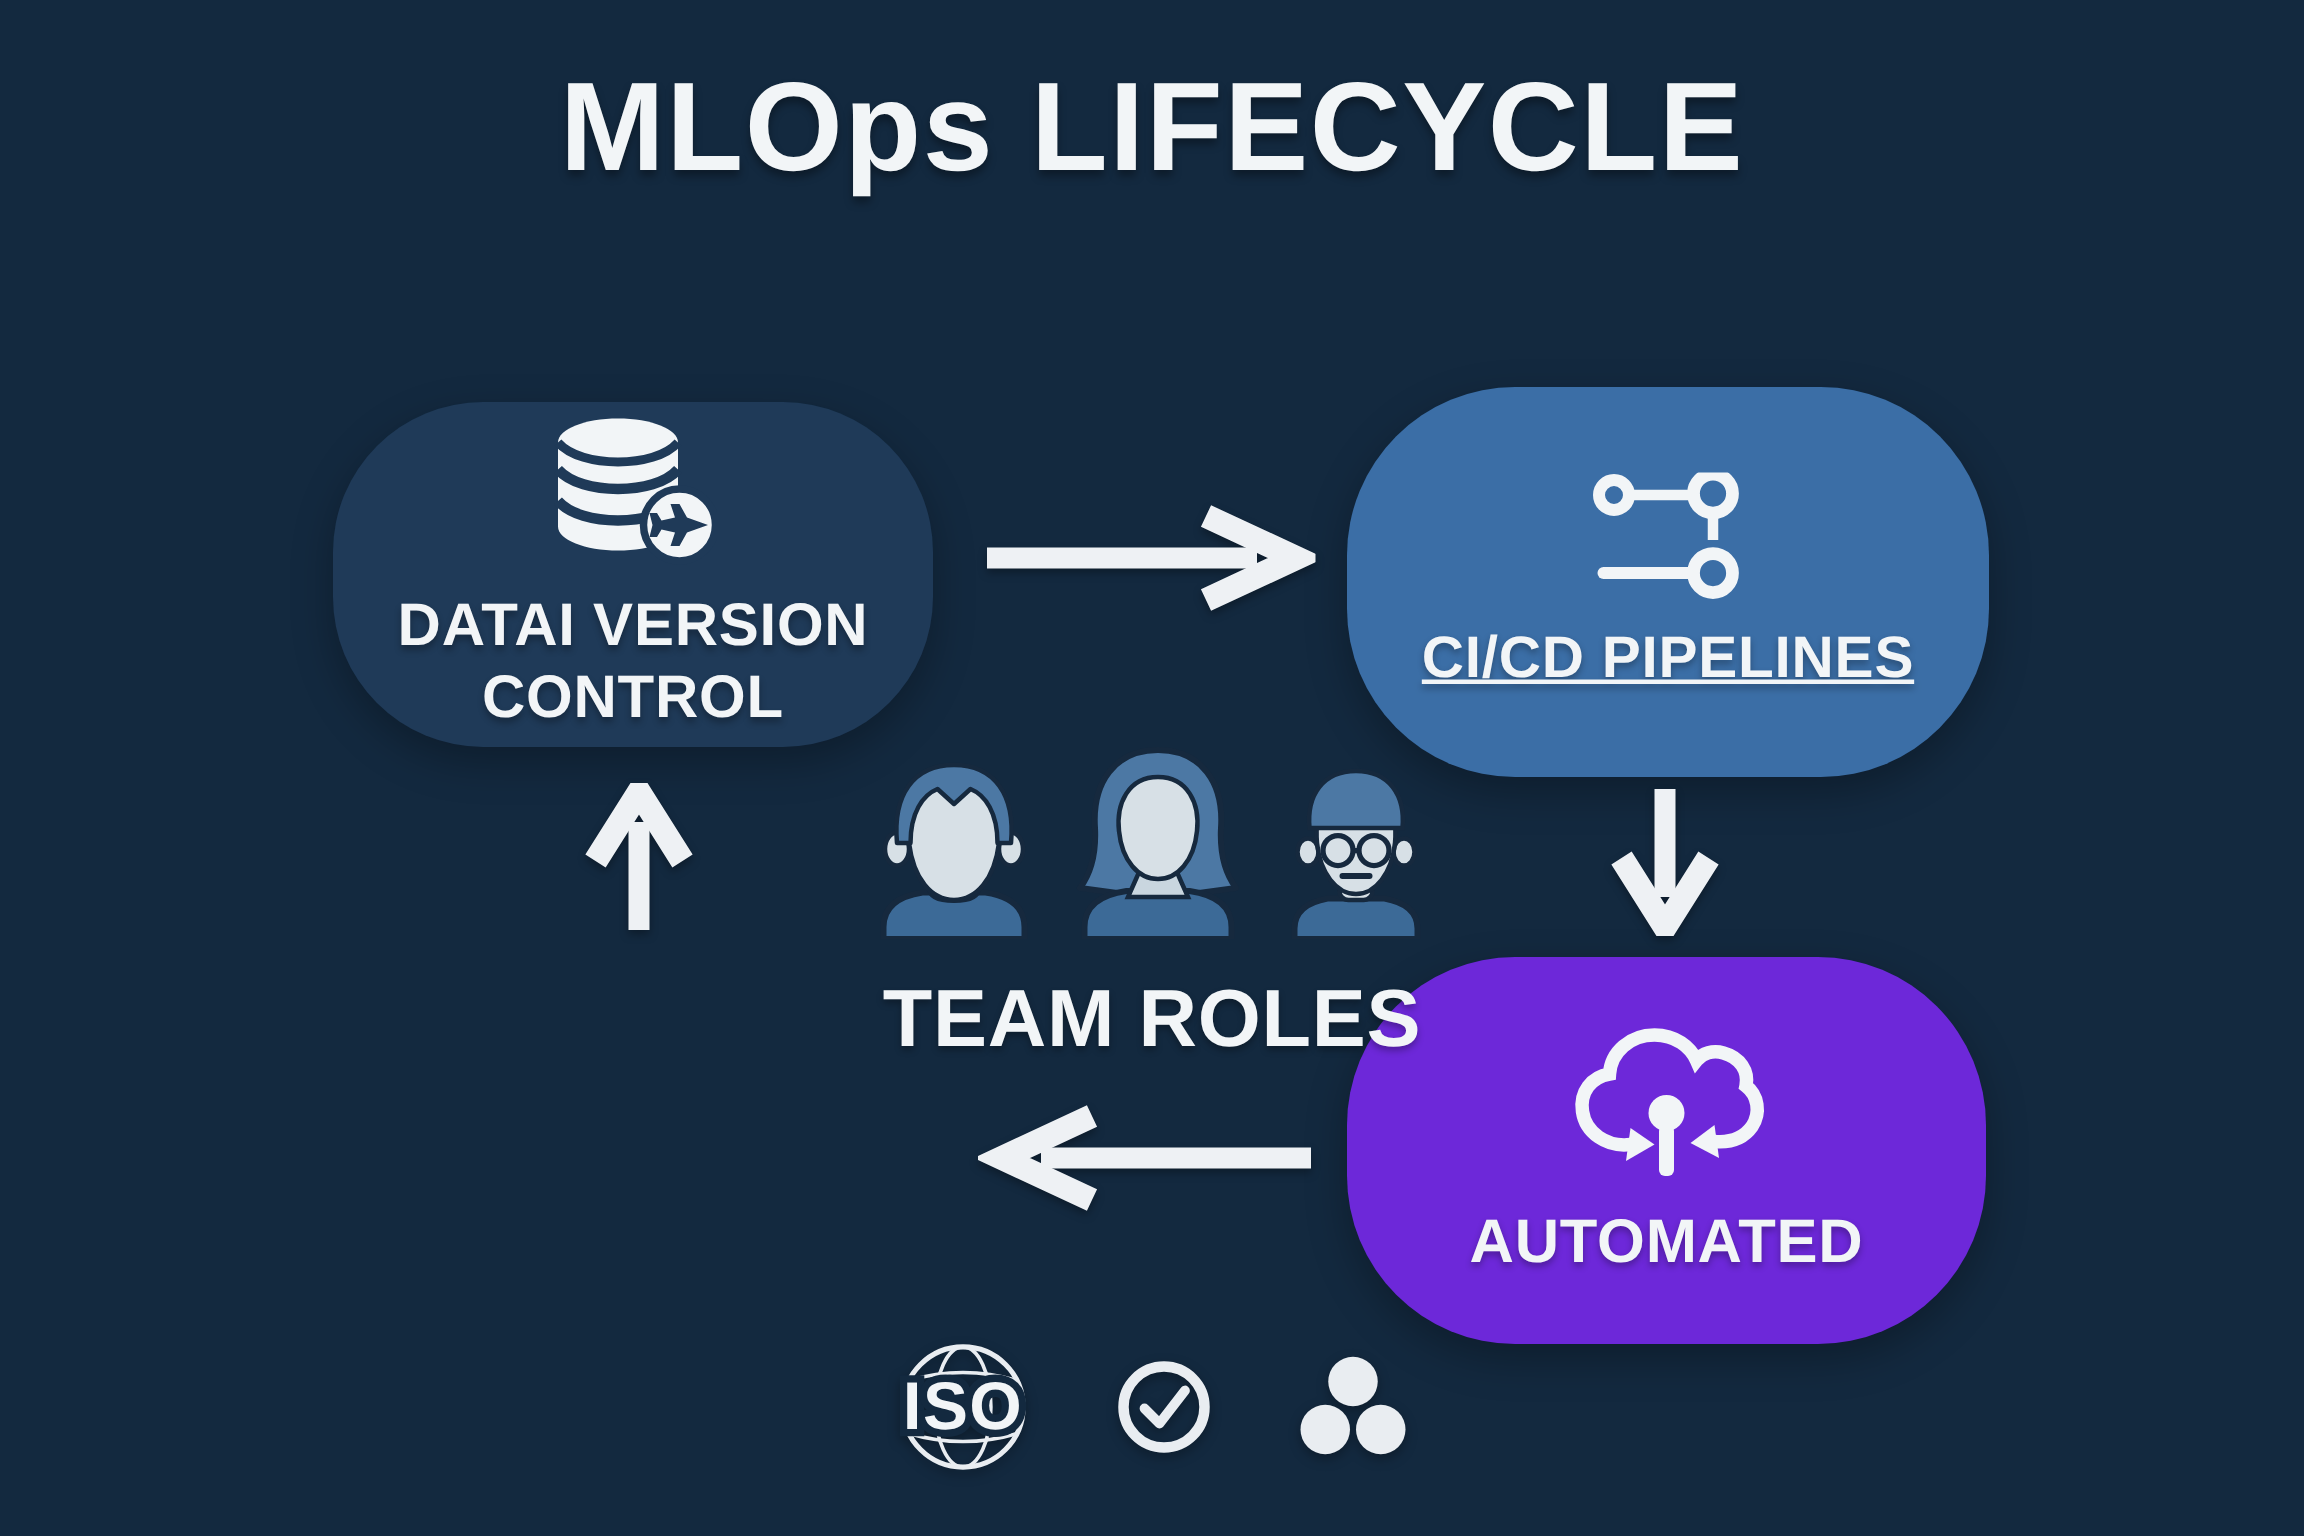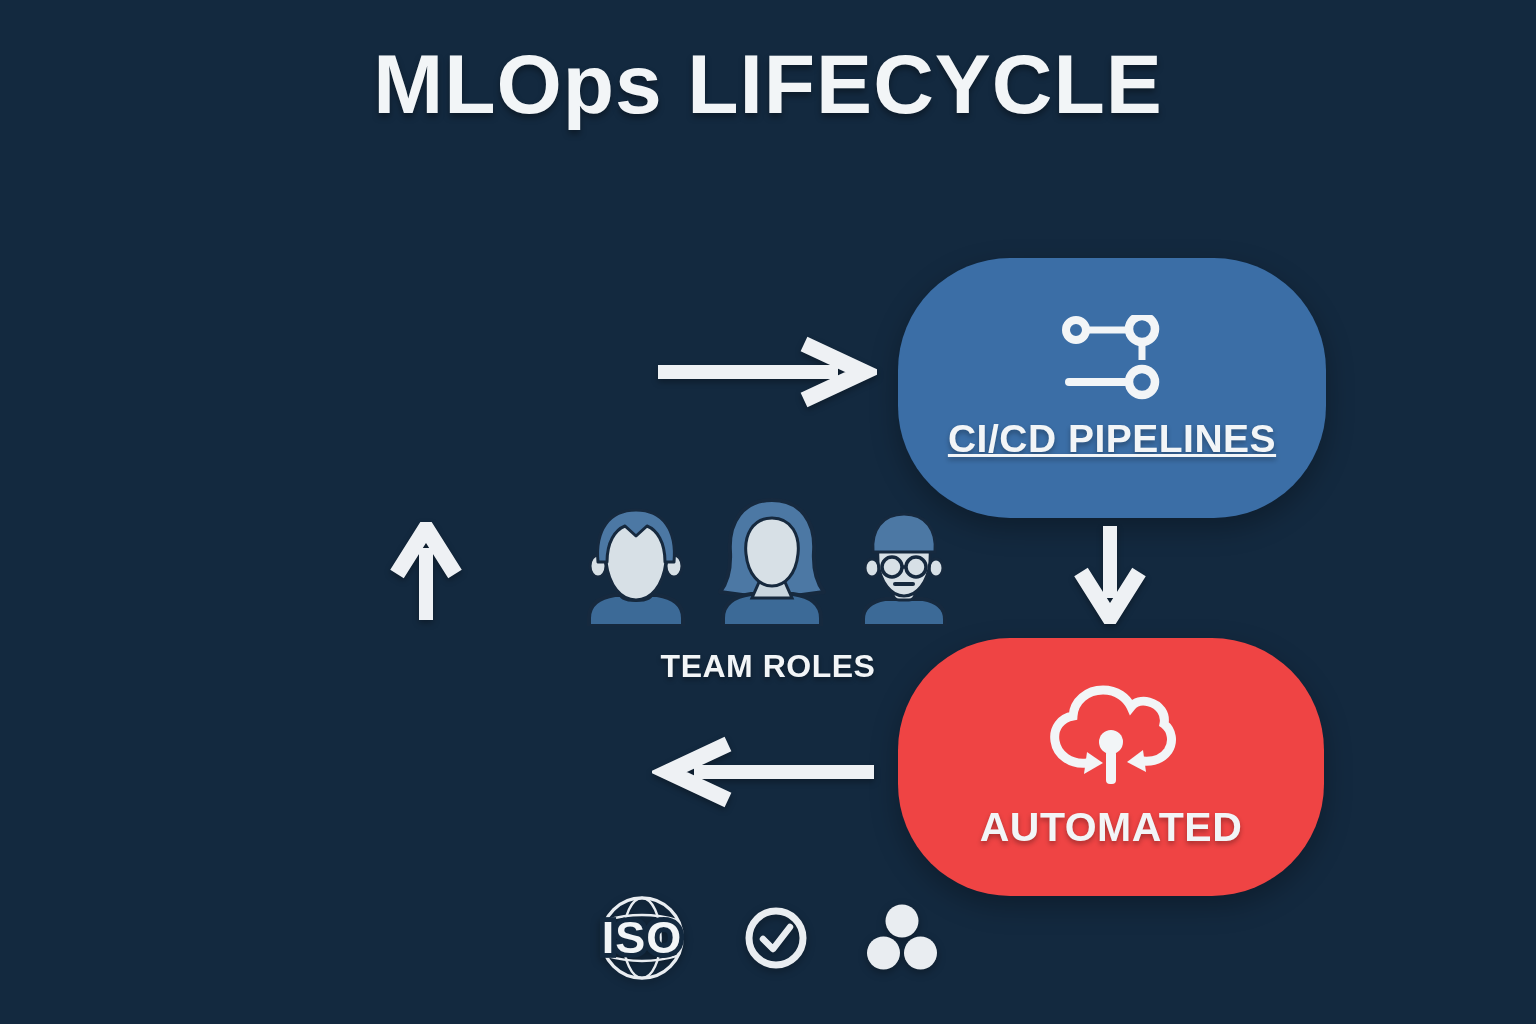--- a/index.html
+++ b/index.html
@@ -34,54 +34,68 @@
   
   .arrow{position:absolute;filter:drop-shadow(0 3px 3px rgba(0,0,0,.3));}
   #arrow-right{left:652px;top:336px;}
   #arrow-down{left:1072px;top:522px;}
   #arrow-left{left:652px;top:736px;}
   #arrow-up{left:388px;top:522px;}
   
   .center-group{position:absolute;left:568px;top:494px;width:400px;
     display:flex;flex-direction:column;align-items:center;}
   .avatars{display:flex;align-items:flex-end;gap:22px;}
-  .center-label{margin-top:22px;font-size:32px;font-weight:bold;letter-spacing:.5px;
+  .center-label{margin-top:22px;font-size:54px;font-weight:bold;letter-spacing:.5px;
     text-shadow:0 3px 5px rgba(0,0,0,.3);}
   
   .footer-row{position:absolute;left:0;top:894px;width:100%;height:88px;
     display:flex;justify-content:center;align-items:center;gap:56px;}
   .footer-row svg{filter:drop-shadow(0 3px 4px rgba(0,0,0,.3));}
   .iso-text{font-family:"Liberation Sans", sans-serif;font-weight:bold;
     paint-order:stroke;letter-spacing:1px;}
 </style>
 </head>
 <body>
 
 <div id="stage" style="background-color: rgb(19, 41, 63);">
 
   <div class="title-wrap">
     <div class="title-line1">MLOps LIFECYCLE</div>
   </div>
 
+  <div class="node" id="box-dvc" style="background-color: rgb(31, 58, 88);">
+    <svg width="112" height="100" viewBox="0 0 112 100">
+      <path d="M6,18 C6,9 24,2 46,2 C68,2 86,9 86,18 L86,74 C86,83 68,90 46,90 C24,90 6,83 6,74 Z" fill="#F2F5F7"></path>
+      <path d="M6,18 C14,27 30,31 46,31 C62,31 78,27 86,18" fill="none" stroke="#1F3A58" stroke-width="6"></path>
+      <path d="M6,36 C14,45 30,49 46,49 C62,49 78,45 86,36" fill="none" stroke="#1F3A58" stroke-width="7"></path>
+      <path d="M6,57 C14,66 30,70 46,70 C62,70 78,66 86,57" fill="none" stroke="#1F3A58" stroke-width="7"></path>
+      <circle cx="87" cy="73" r="24" fill="#F2F5F7" stroke="#1F3A58" stroke-width="5"></circle>
+      <path transform="translate(87,73)" d="M19,0 L5,-5 L0,-14 L-6,-14 L-3,-5 L-12,-3 L-15,-8 L-20,-8 L-18,0 L-20,8 L-15,8 L-12,3 L-3,5 L-6,14 L0,14 L5,5 Z" fill="#1F3A58"></path>
+    </svg>
+    <div class="node-label">
+      <span>DATAI VERSION</span>
+      <span>CONTROL</span>
+    </div>
+  </div>
 
   <div class="node" id="box-cicd" style="background-color: rgb(59, 110, 166);">
     <svg width="100" height="86" viewBox="0 0 100 86">
       <circle cx="14" cy="15" r="10" fill="none" stroke="#F2F5F7" stroke-width="8"></circle>
       <circle cx="80" cy="14" r="13" fill="none" stroke="#F2F5F7" stroke-width="8.5"></circle>
       <path d="M27,15 H64" stroke="#F2F5F7" stroke-width="7"></path>
       <path d="M80,29 V45" stroke="#F2F5F7" stroke-width="7"></path>
       <circle cx="80" cy="67" r="13" fill="none" stroke="#F2F5F7" stroke-width="8.5"></circle>
       <path d="M7,67 H63" stroke="#F2F5F7" stroke-width="8" stroke-linecap="round"></path>
     </svg>
     <div class="node-label">
       <span>CI/CD PIPELINES</span>
     </div>
   </div>
 
-  <div class="node" id="box-deploy" style="background-color: #ef4444;">
+  <div class="node" id="box-deploy" style="background-color: #6d28d9;">
     <svg width="132" height="106" viewBox="0 0 132 106">
       <path d="M42,82 C26,84 12,74 10,60 C8,47 16,37 28,35 C29,20 42,9 58,9 C72,9 82,17 86,26 C90,21 97,19 104,21 C115,24 121,33 119,43 C127,49 129,61 123,70 C118,77 110,81 98,80" fill="none" stroke="#F2F5F7" stroke-width="9" stroke-linecap="round"></path>
       <polygon points="42,71 58,82 39,93" fill="#F2F5F7"></polygon>
       <polygon points="98,69 82,81 101,91" fill="#F2F5F7"></polygon>
       <circle cx="66" cy="61" r="12" fill="#F2F5F7"></circle>
       <rect x="61" y="69" width="10" height="34" rx="4" fill="#F2F5F7"></rect>
     </svg>
     <div class="node-label">
       <span>AUTOMATED</span>
     </div>

